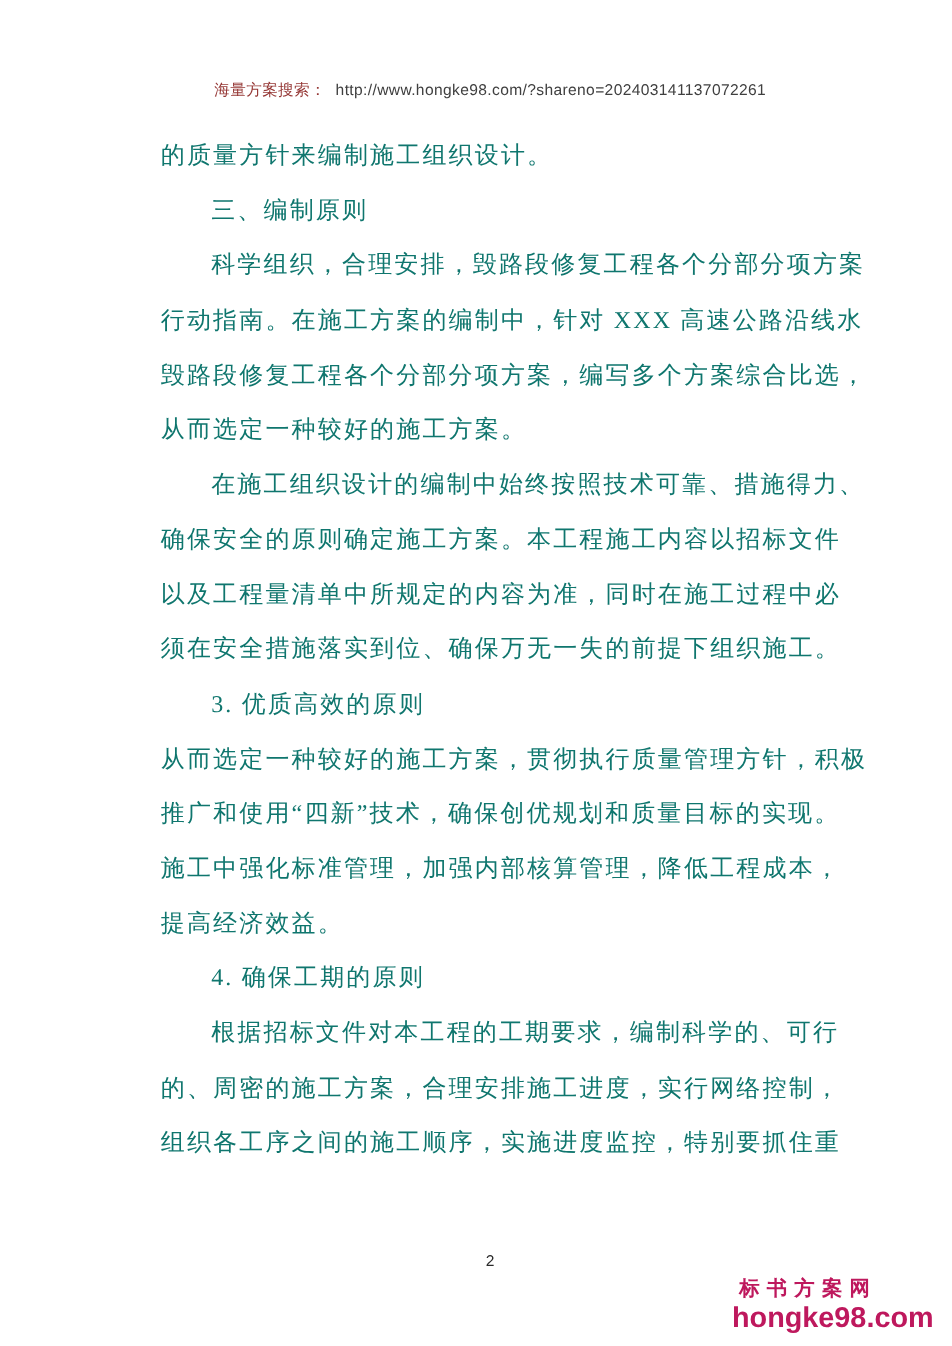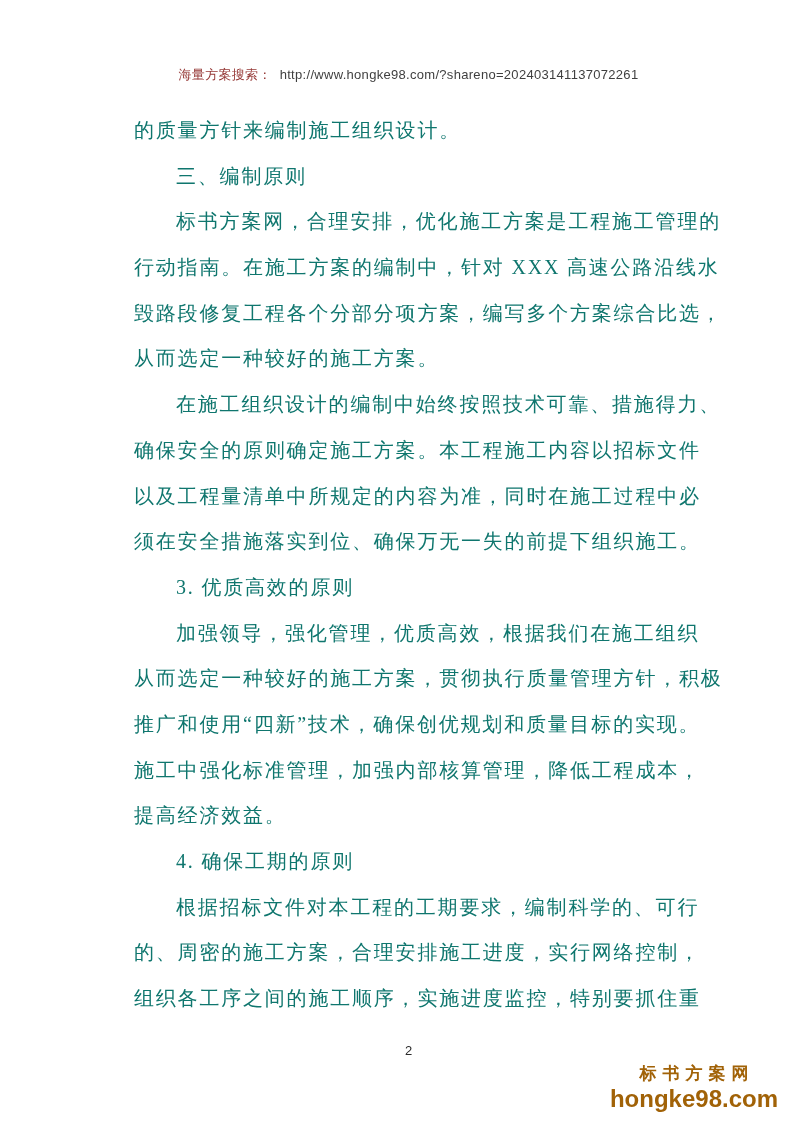--- a/index.html
+++ b/index.html
@@ -50,22 +50,22 @@
     width: 100%;
     text-align: center;
     font-size: 13px;
     color: #2b2b2b;
     font-family: "Liberation Sans", sans-serif;
   }
   .site-logo {
     position: absolute;
     right: 15px;
     bottom: 11px;
-    text-align: center;
-    color: #a16207;
+    text-align: left;
+    color: #be185d;
     font-family: "Liberation Sans", sans-serif;
   }
   .site-logo .logo-cn {
     font-size: 17px;
     font-weight: 700;
     letter-spacing: 6px;
     padding-left: 6px; 
     line-height: 18px;
     white-space: nowrap;
   }
@@ -80,30 +80,29 @@
 </head>
 <body>
 
 <div class="doc-header">
   <span class="hdr-label">海量方案搜索：</span><span class="hdr-url">http://www.hongke98.com/?shareno=202403141137072261</span>
 </div>
 
 <div class="doc-body">
   <div class="line">的质量方针来编制施工组织设计。</div>
   <div class="line indent">三、编制原则</div>
-  <div class="line indent">标书方案网，合理安排，优化施工方案是工程施工管理的</div>
+  <div class="line indent">科学组织，合理安排，毁路段修复工程各个分部分项方案</div>
   <div class="line">行动指南。在施工方案的编制中，针对 XXX 高速公路沿线水</div>
   <div class="line">毁路段修复工程各个分部分项方案，编写多个方案综合比选，</div>
   <div class="line">从而选定一种较好的施工方案。</div>
   <div class="line indent">在施工组织设计的编制中始终按照技术可靠、措施得力、</div>
   <div class="line">确保安全的原则确定施工方案。本工程施工内容以招标文件</div>
   <div class="line">以及工程量清单中所规定的内容为准，同时在施工过程中必</div>
   <div class="line">须在安全措施落实到位、确保万无一失的前提下组织施工。</div>
   <div class="line indent">3. 优质高效的原则</div>
-  <div class="line indent">加强领导，强化管理，优质高效，根据我们在施工组织</div>
   <div class="line">从而选定一种较好的施工方案，贯彻执行质量管理方针，积极</div>
   <div class="line">推广和使用“四新”技术，确保创优规划和质量目标的实现。</div>
   <div class="line">施工中强化标准管理，加强内部核算管理，降低工程成本，</div>
   <div class="line">提高经济效益。</div>
   <div class="line indent">4. 确保工期的原则</div>
   <div class="line indent">根据招标文件对本工程的工期要求，编制科学的、可行</div>
   <div class="line">的、周密的施工方案，合理安排施工进度，实行网络控制，</div>
   <div class="line">组织各工序之间的施工顺序，实施进度监控，特别要抓住重</div>
 </div>
 

